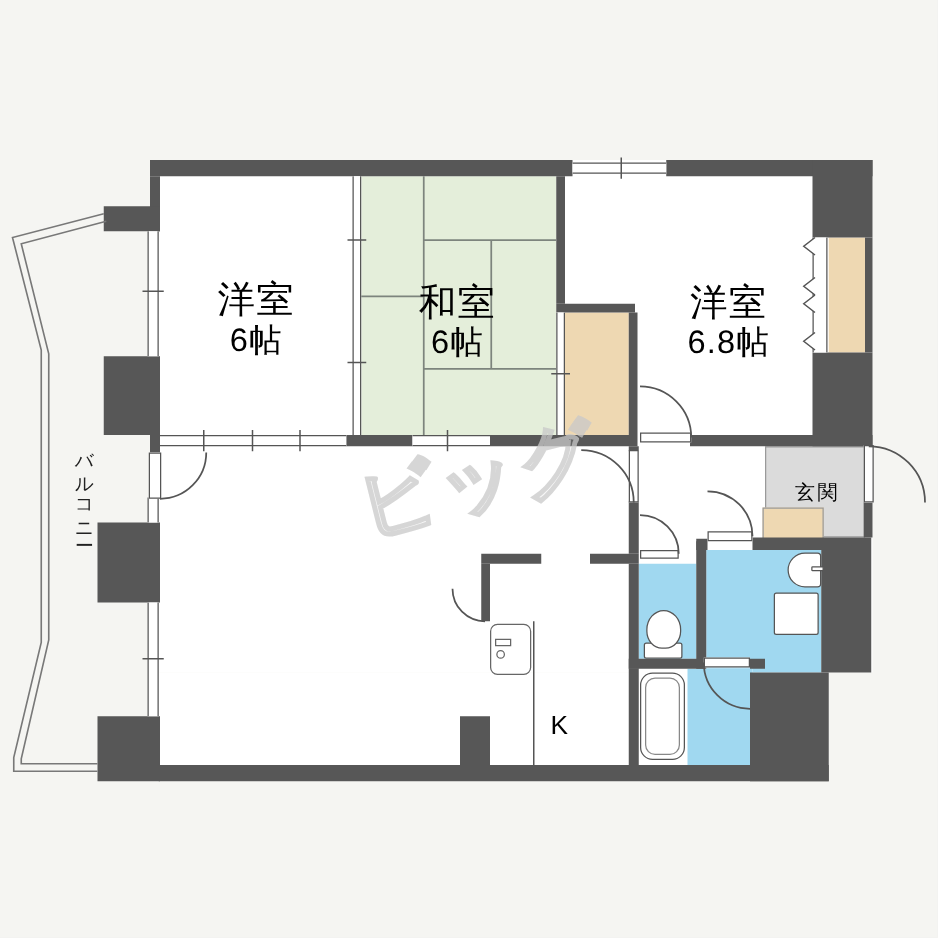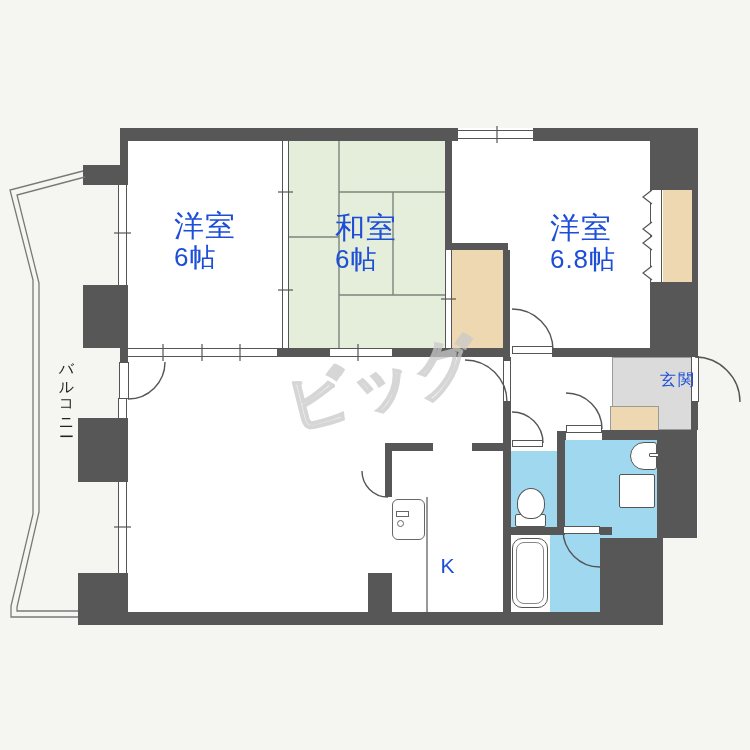--- a/index.html
+++ b/index.html
@@ -14,21 +14,21 @@
   .strip-v{position:absolute;background:#fff;border-left:1.2px solid var(--line);border-right:1.2px solid var(--line);box-sizing:border-box;}
   .strip-h{position:absolute;background:#fff;border-top:1.2px solid var(--line);border-bottom:1.2px solid var(--line);box-sizing:border-box;}
   .leaf{position:absolute;background:#fff;border:1.2px solid var(--line);box-sizing:border-box;}
   .fixture{position:absolute;background:#fff;border:1.4px solid var(--line);box-sizing:border-box;}
   svg.overlay{position:absolute;left:0;top:0;width:750px;height:750px;pointer-events:none;}
   .k{stroke:var(--line);fill:none;stroke-width:1.4;}
   .tick{stroke:var(--line);stroke-width:1.2;}
   .t{stroke:var(--tatamiLine);stroke-width:1.4;}
   .b{stroke:#787878;fill:none;stroke-width:1.3;}
   .tri{fill:#fff;stroke:var(--line);stroke-width:1.2;}
-  .room-label{position:absolute;transform:translate(-50%,-50%);text-align:left;color:#1d4ed8;line-height:1.12;white-space:nowrap;letter-spacing:1px;}
+  .room-label{position:absolute;transform:translate(-50%,-50%);text-align:center;color:#000000;line-height:1.12;white-space:nowrap;letter-spacing:1px;margin-top:15px;}
   .lg{font-size:30px;} .md{font-size:26px;} .living-size{font-size:27px;}
   .k-size{font-size:21px;} .genkan-size{font-size:16px;letter-spacing:2px;}
   .balcony-label{position:absolute;writing-mode:vertical-rl;text-orientation:mixed;font-size:15px;color:#222;letter-spacing:2px;transform:translate(-50%,0);}
   .watermark{position:absolute;transform:translate(-50%,-50%) rotate(-14deg);font-size:62px;font-weight:bold;color:rgba(190,190,188,0.18);-webkit-text-stroke:2px var(--mark);letter-spacing:2px;opacity:.75;}
 </style>
 </head>
 <body>
 
 <div id="plan">
 
@@ -156,16 +156,16 @@
   </div>
   <div class="room-label" style="left:366px;top:242px;">
     <div class="lg">和室</div>
     <div class="md">6帖</div>
   </div>
   <div class="room-label" style="left:583px;top:242px;">
     <div class="lg">洋室</div>
     <div class="md">6.8帖</div>
   </div>
   <div class="room-label k-size" style="left:448px;top:566px;">K</div>
-  <div class="room-label genkan-size" style="left:678px;top:380px;">玄関</div>
+  <div class="room-label genkan-size" style="left:654px;top:380px;">玄関</div>
   <div class="balcony-label" style="left:66px;top:352px;">バルコニー</div>
 
 </div>
 
 </body></html>

